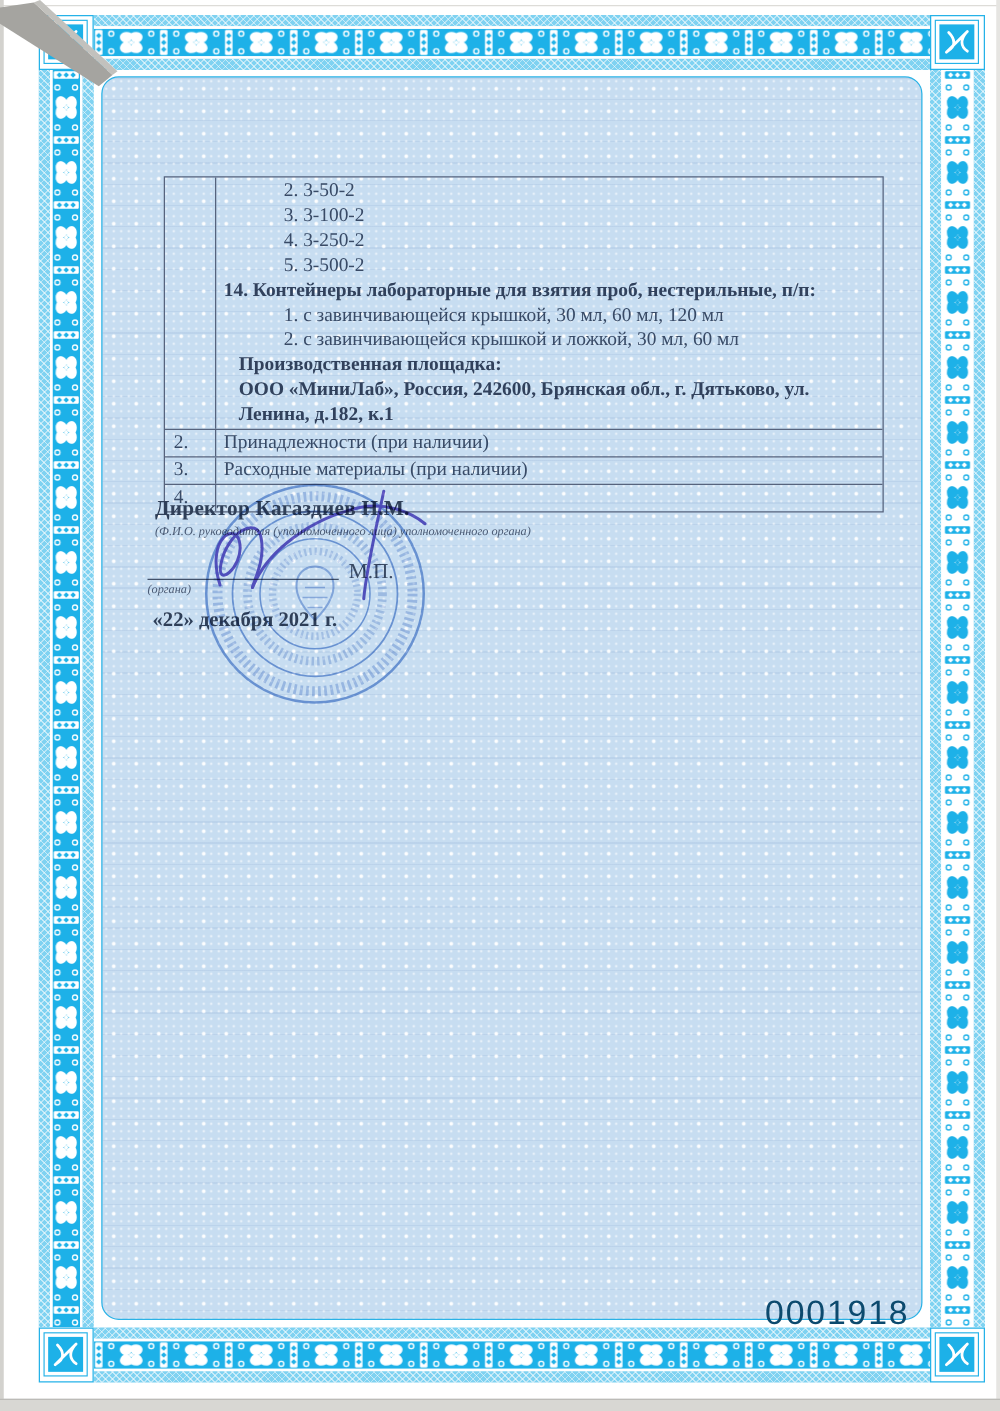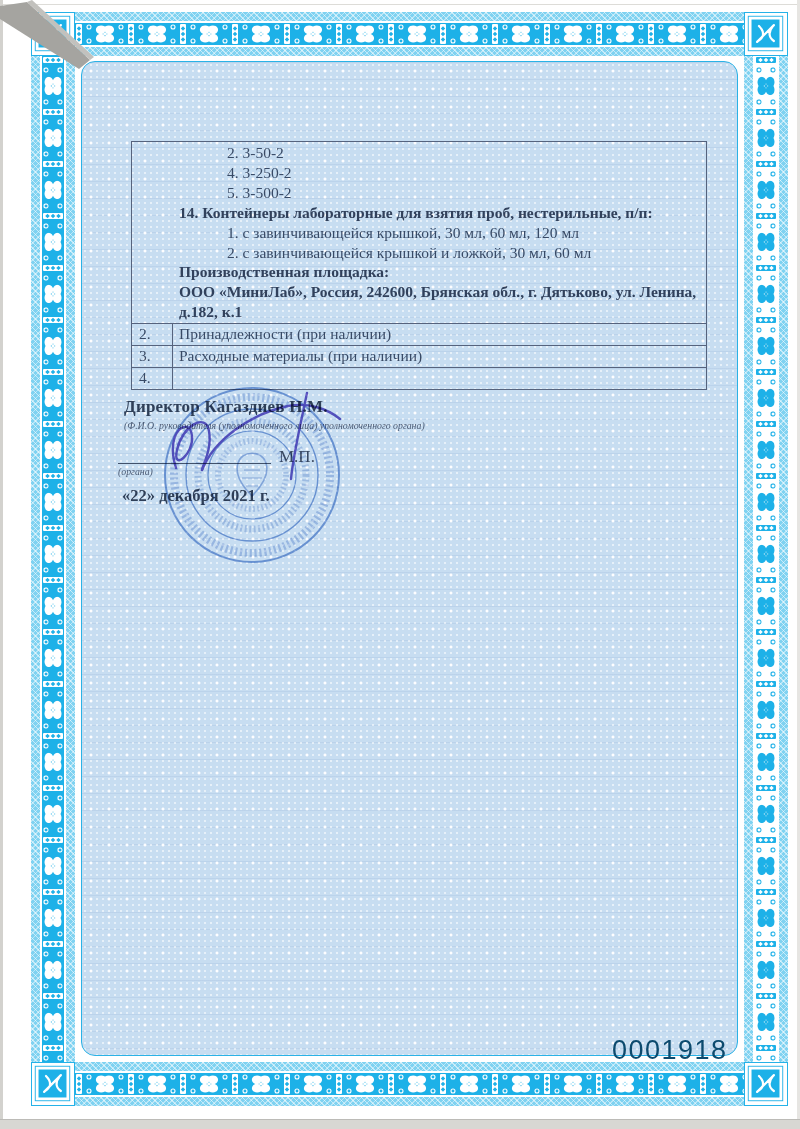--- a/index.html
+++ b/index.html
@@ -40,26 +40,26 @@
            background-image:
              radial-gradient(circle, rgba(255,255,255,.95) 1px, rgba(255,255,255,0) 1.9px),
              radial-gradient(circle, rgba(255,255,255,.55) .8px, rgba(255,255,255,0) 1.3px),
              repeating-linear-gradient(180deg, rgba(140,170,210,.20) 0 1px, rgba(0,0,0,0) 1px 17px);
            background-size:18px 18px, 6px 6px, auto;}
 
   
   .tbl{position:absolute;left:131px;top:141px;width:574px;z-index:5;
        border:1px solid #56637d;color:#384a66;font-size:15.5px;line-height:19.9px;}
   .trow{display:flex;border-top:1px solid #56637d;}
-  .trow:first-child{border-top:none;align-items:center;}
+  .trow:first-child{border-top:none;}
   .tnum{width:41px;flex:0 0 41px;border-right:1px solid #56637d;
         padding:0 0 0 7px;box-sizing:border-box;}
   .tcell{flex:1;padding:1px 4px 1px 6px;}
   .nrow .tnum,.nrow .tcell{padding-top:0;padding-bottom:1px;}
-  .ind0{margin-left:0;} .ind1{} .ind2{margin-left:48px;}
+  .ind0{margin-left:12px;} .ind1{} .ind2{margin-left:48px;}
   .b{font-weight:bold;color:#31415c;}
 
   
   .director{position:absolute;left:124px;top:397px;z-index:6;font-weight:bold;
             font-size:17px;color:#2f3f58;letter-spacing:.2px;}
   .fio{position:absolute;left:124px;top:420px;z-index:6;font-style:italic;
        font-size:9.8px;color:#4a5a74;}
   .sigline{position:absolute;left:118px;top:462px;width:153px;height:1px;
            border-bottom:1.2px solid #42526b;z-index:6;}
   .mp{position:absolute;left:279px;top:447px;z-index:6;font-size:17px;color:#3a4a63;}
@@ -188,20 +188,21 @@
   </div>
 </div>
 
 <div class="content"></div>
 
 <div class="tbl">
   <div class="trow">
     <div class="tnum"></div>
     <div class="tcell">
       <div class="ind2">2. 3-50-2</div>
+      <div class="ind2">3. 3-100-2</div>
       <div class="ind2">4. 3-250-2</div>
       <div class="ind2">5. 3-500-2</div>
       <div class="ind1 b">14. Контейнеры лабораторные для взятия проб, нестерильные, п/п:</div>
       <div class="ind2">1. с завинчивающейся крышкой, 30 мл, 60 мл, 120 мл</div>
       <div class="ind2">2. с завинчивающейся крышкой и ложкой, 30 мл, 60 мл</div>
       <div class="ind0 b">Производственная площадка:</div>
       <div class="ind0 b">ООО «МиниЛаб», Россия, 242600, Брянская обл., г. Дятьково, ул. Ленина, д.182, к.1</div>
     </div>
   </div>
   <div class="trow nrow">

